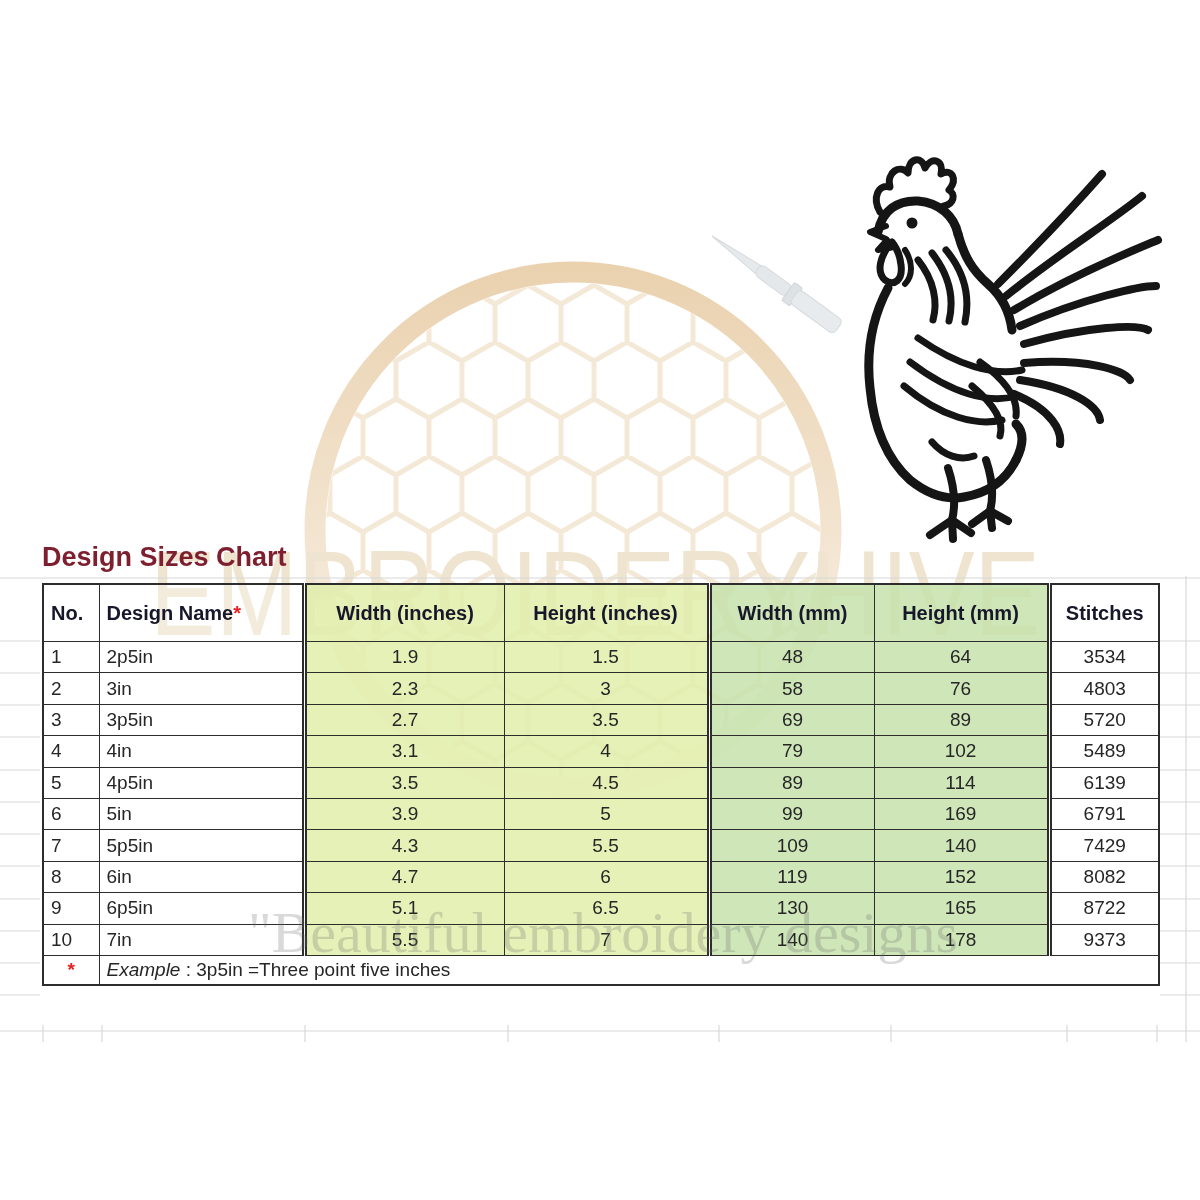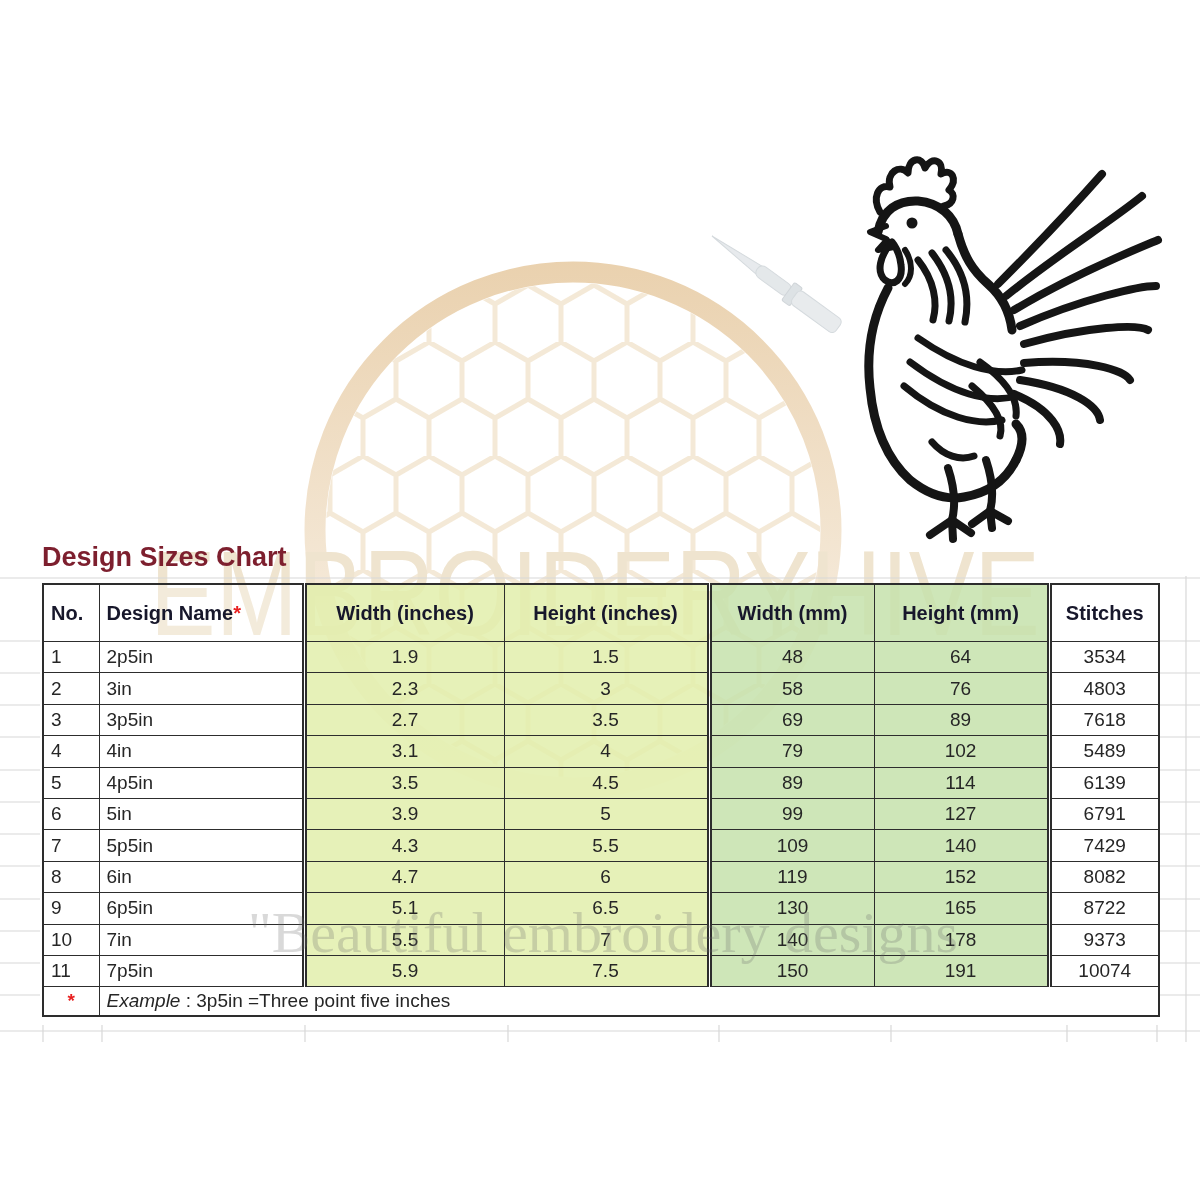--- a/index.html
+++ b/index.html
@@ -206,21 +206,21 @@
       <td class="c c-mm">76</td>
       <td class="c sep">4803</td>
     </tr>
     <tr>
       <td class="l">3</td>
       <td class="l">3p5in</td>
       <td class="c c-in sep">2.7</td>
       <td class="c c-in">3.5</td>
       <td class="c c-mm sep">69</td>
       <td class="c c-mm">89</td>
-      <td class="c sep">7618</td>
+      <td class="c sep">5720</td>
     </tr>
     <tr>
       <td class="l">4</td>
       <td class="l">4in</td>
       <td class="c c-in sep">3.1</td>
       <td class="c c-in">4</td>
       <td class="c c-mm sep">79</td>
       <td class="c c-mm">102</td>
       <td class="c sep">5489</td>
     </tr>
@@ -232,21 +232,21 @@
       <td class="c c-mm sep">89</td>
       <td class="c c-mm">114</td>
       <td class="c sep">6139</td>
     </tr>
     <tr>
       <td class="l">6</td>
       <td class="l">5in</td>
       <td class="c c-in sep">3.9</td>
       <td class="c c-in">5</td>
       <td class="c c-mm sep">99</td>
-      <td class="c c-mm">127</td>
+      <td class="c c-mm">169</td>
       <td class="c sep">6791</td>
     </tr>
     <tr>
       <td class="l">7</td>
       <td class="l">5p5in</td>
       <td class="c c-in sep">4.3</td>
       <td class="c c-in">5.5</td>
       <td class="c c-mm sep">109</td>
       <td class="c c-mm">140</td>
       <td class="c sep">7429</td>
@@ -272,29 +272,20 @@
     <tr>
       <td class="l">10</td>
       <td class="l">7in</td>
       <td class="c c-in sep">5.5</td>
       <td class="c c-in">7</td>
       <td class="c c-mm sep">140</td>
       <td class="c c-mm">178</td>
       <td class="c sep">9373</td>
     </tr>
     <tr>
-      <td class="l">11</td>
-      <td class="l">7p5in</td>
-      <td class="c c-in sep">5.9</td>
-      <td class="c c-in">7.5</td>
-      <td class="c c-mm sep">150</td>
-      <td class="c c-mm">191</td>
-      <td class="c sep">10074</td>
-    </tr>
-    <tr>
       <td class="c foot"><span class="star">*</span></td>
       <td class="l foot" colspan="6"><span class="ex-label">Example</span><span> : 3p5in =Three point five inches</span></td>
     </tr>
   </tbody>
       </table>
   </div>
 
   <svg id="wm-over" class="abs" width="1200" height="1200" viewBox="0 0 1200 1200">
     <text x="248" y="952" font-family="Liberation Serif, serif" font-size="56" textLength="710" lengthAdjust="spacingAndGlyphs" fill="#6b6b6b" opacity="0.25">"Beautiful embroidery designs</text>
   </svg>

